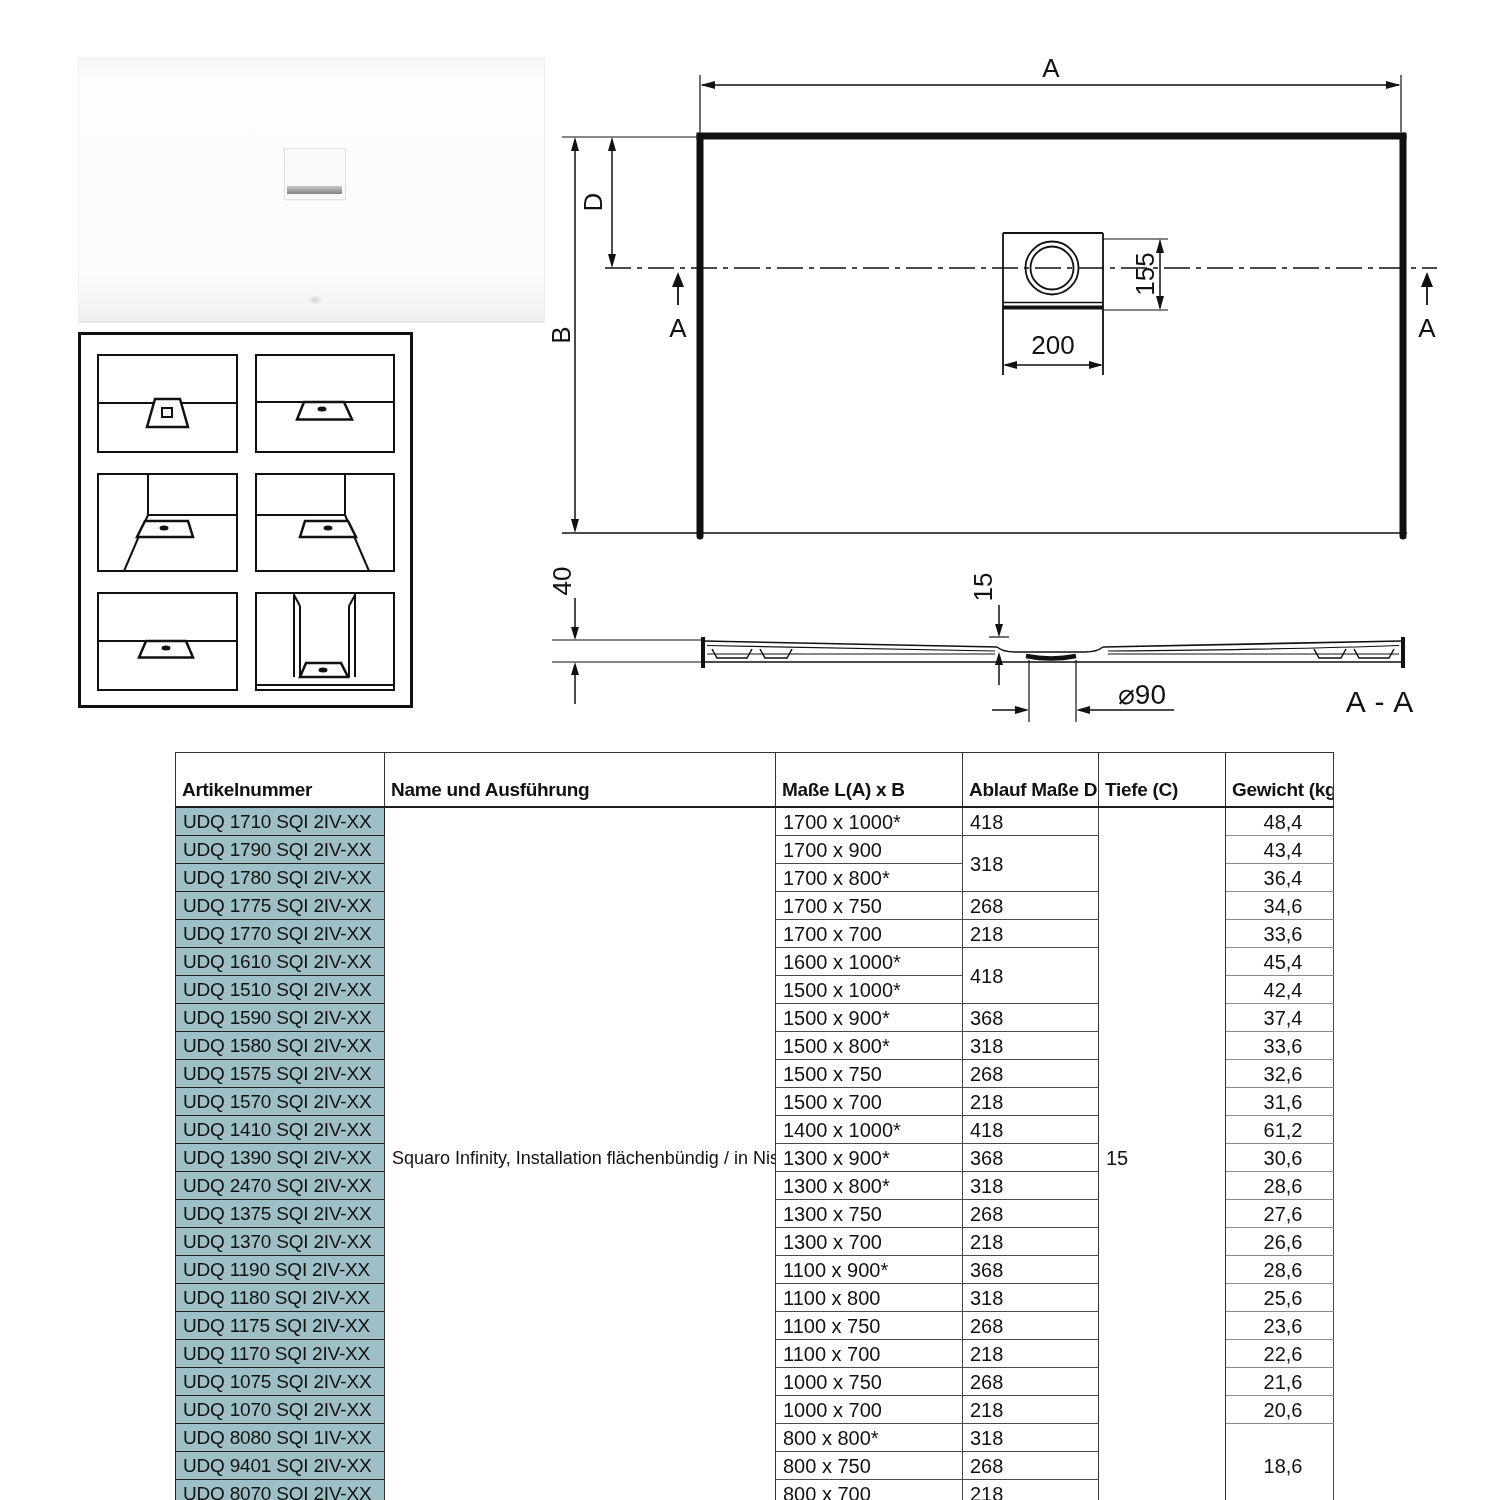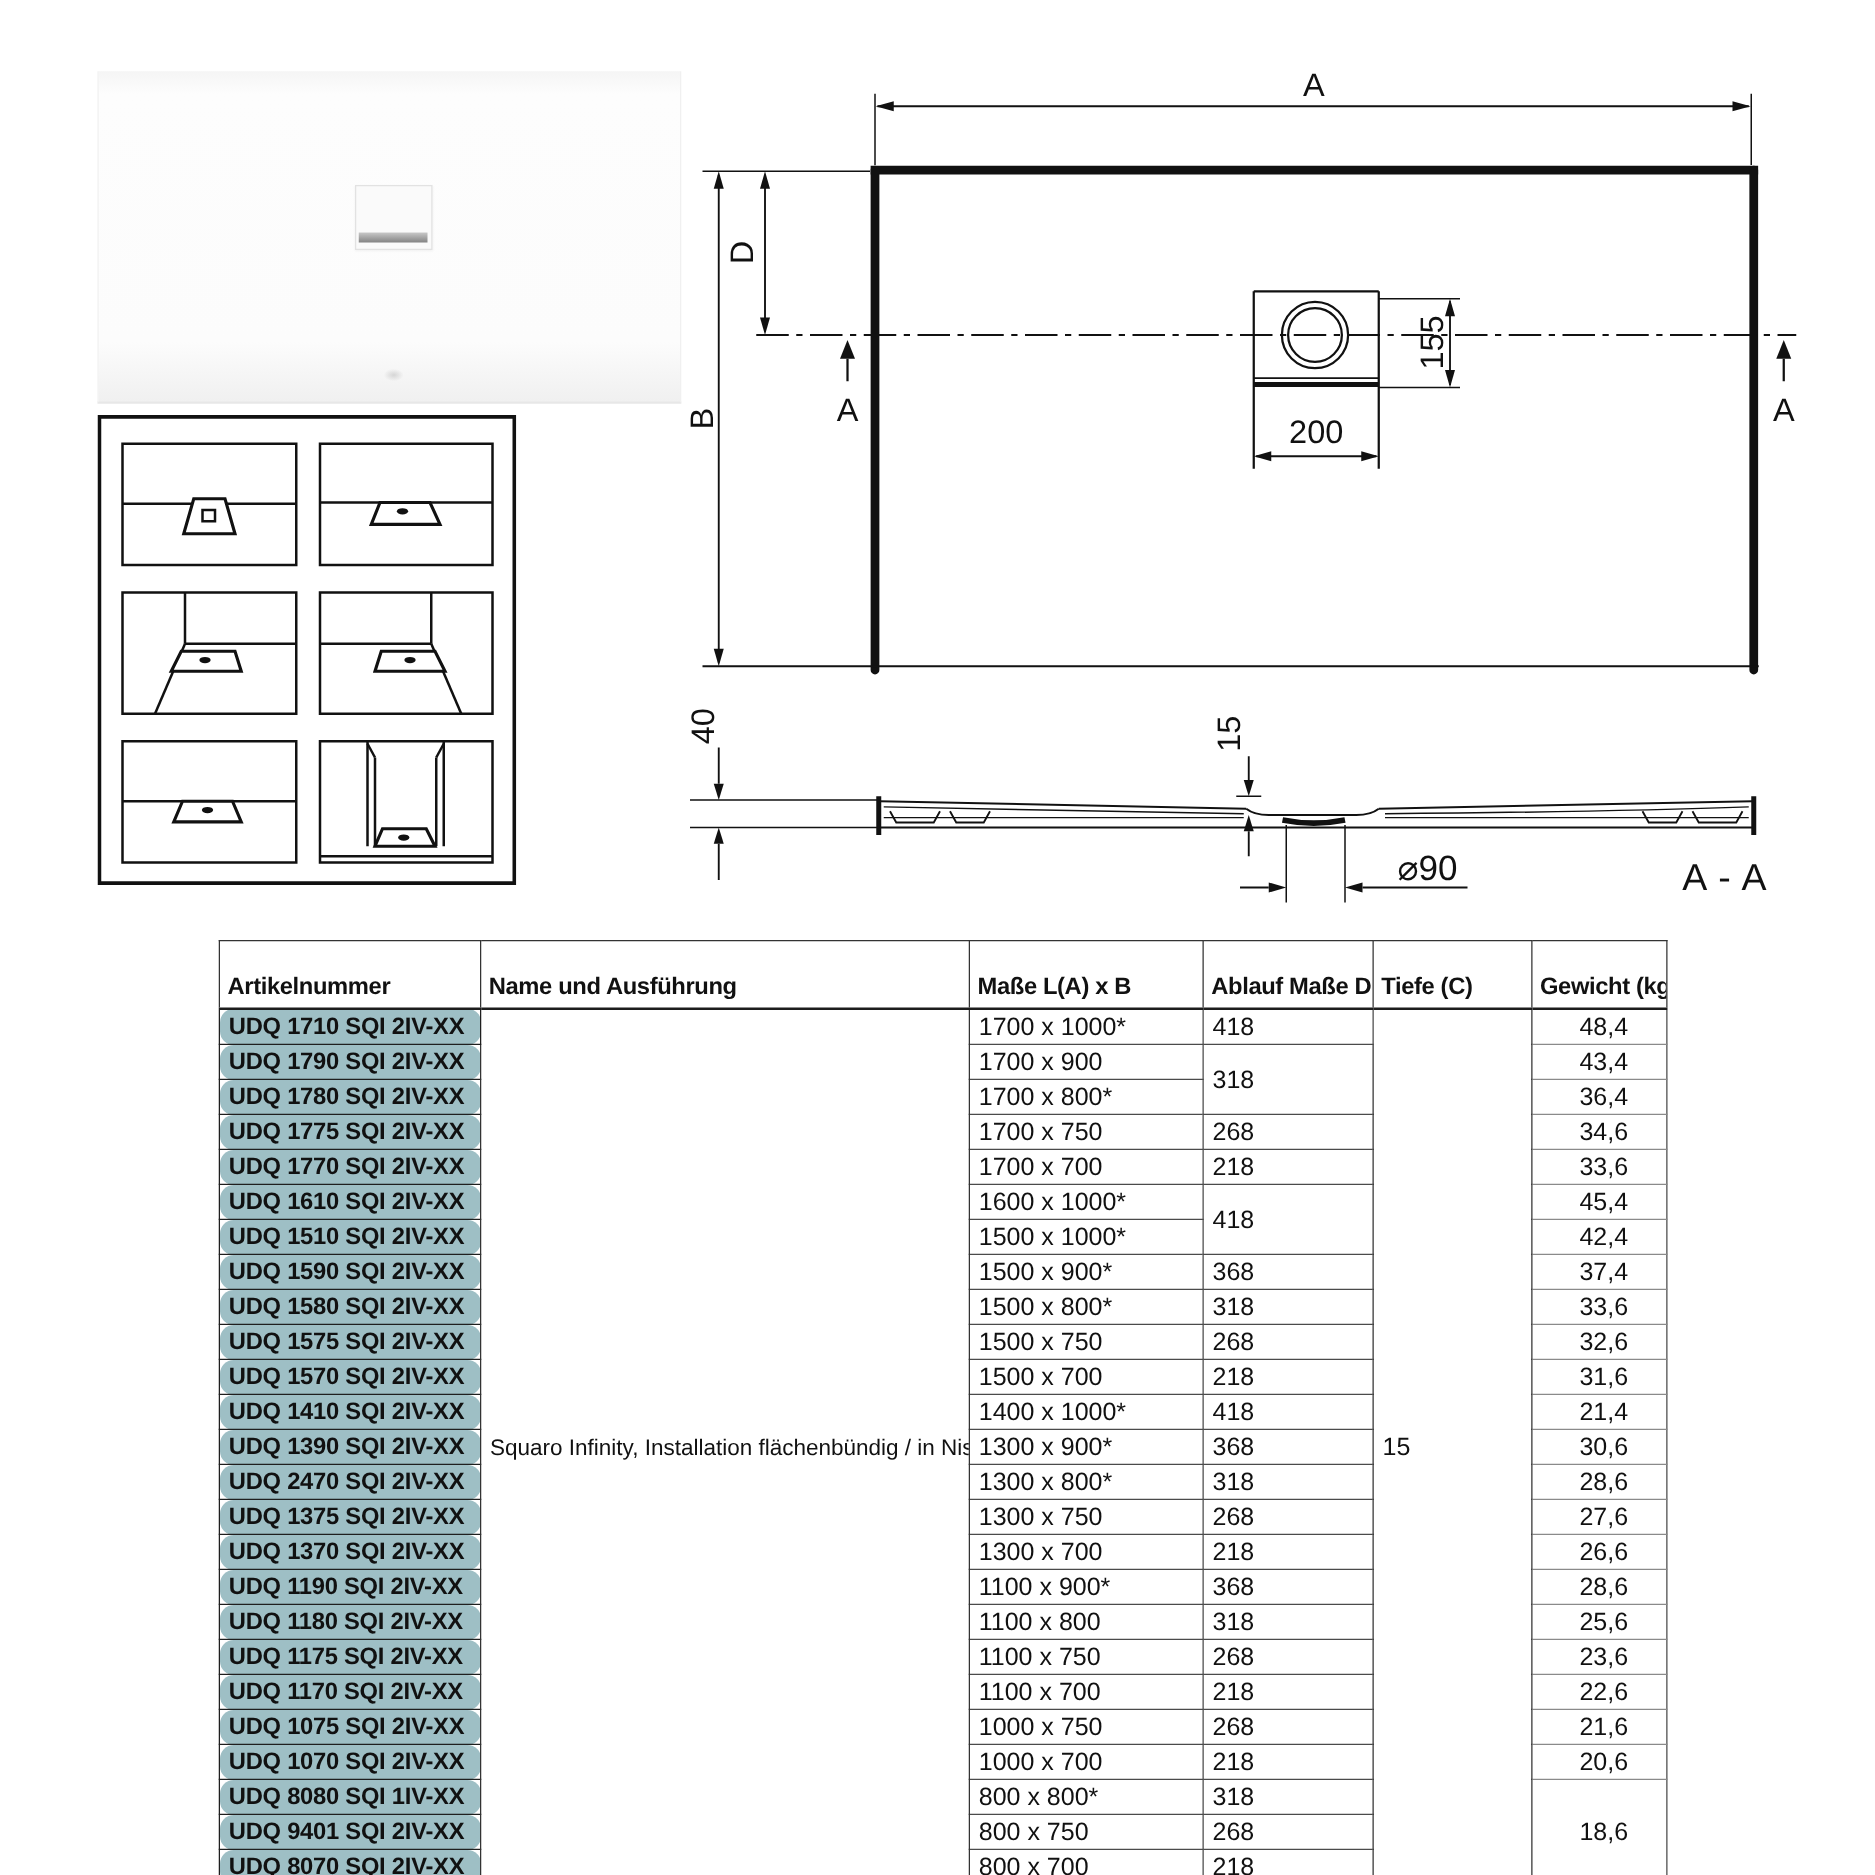--- a/index.html
+++ b/index.html
@@ -26,22 +26,22 @@
   .sectxt{font-size:30px;letter-spacing:1px;}
 
   
   .spec{position:absolute;left:175px;top:752px;border-collapse:collapse;table-layout:fixed;
         width:1158px;font-size:20px;}
   .spec th{font-size:19px;font-weight:bold;text-align:left;vertical-align:bottom;
         padding:0 0 5px 6px;letter-spacing:-0.3px;height:48px;
         border:1.5px solid #333;border-bottom:2.5px solid #1d1d1d;white-space:nowrap;overflow:hidden;}
   .spec td{height:27px;line-height:26px;padding:0 0 0 7px;border:1px solid #4a4a4a;
         white-space:nowrap;overflow:hidden;vertical-align:middle;}
-  .spec .c-art{font-weight:bold;font-size:19px;letter-spacing:-0.2px;background:var(--artikel-bg,#9ebfc5);
-        border-color:#1f1f1f;border-radius:11px;}
+  .spec .c-art{font-weight:normal;font-size:19px;letter-spacing:-0.2px;background:var(--artikel-bg,#9ebfc5);
+        border-color:#1f1f1f;}
   .spec .c-name{font-size:18px;border-color:#333;}
   .spec .c-tiefe{border-color:#333;}
   .spec .c-gewicht{border-bottom-color:#8a8a8a;text-align:center;}
   .spec{border:1.5px solid #333;}
 </style>
 </head>
 <body>
 
 <div id="root">
 
@@ -290,21 +290,21 @@
         <tr>
           <td class="c-art">UDQ 1570 SQI 2IV-XX</td>
           <td class="c-masse">1500 x 700</td>
           <td class="c-ablauf">218</td>
           <td class="c-gewicht">31,6</td>
         </tr>
         <tr>
           <td class="c-art">UDQ 1410 SQI 2IV-XX</td>
           <td class="c-masse">1400 x 1000*</td>
           <td class="c-ablauf">418</td>
-          <td class="c-gewicht">21,4</td>
+          <td class="c-gewicht">61,2</td>
         </tr>
         <tr>
           <td class="c-art">UDQ 1390 SQI 2IV-XX</td>
           <td class="c-masse">1300 x 900*</td>
           <td class="c-ablauf">368</td>
           <td class="c-gewicht">30,6</td>
         </tr>
         <tr>
           <td class="c-art">UDQ 2470 SQI 2IV-XX</td>
           <td class="c-masse">1300 x 800*</td>

